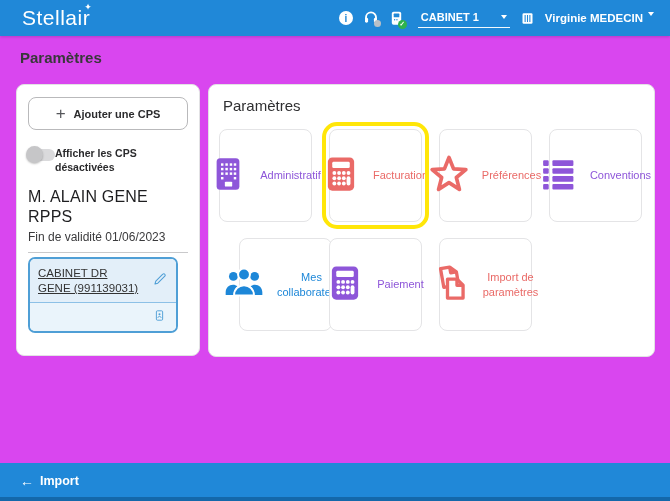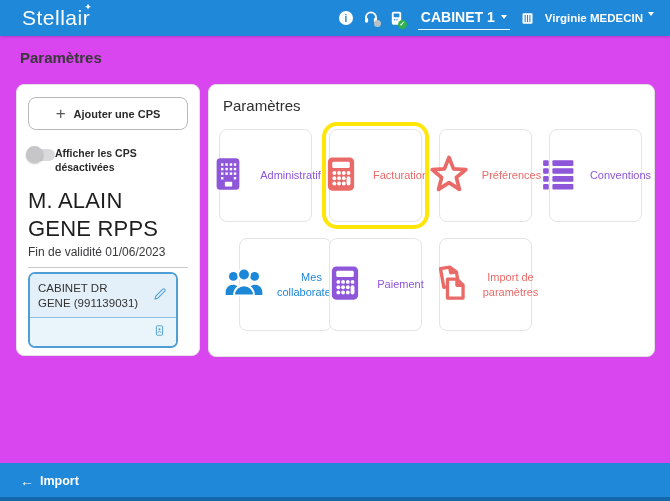--- a/index.html
+++ b/index.html
@@ -16,48 +16,48 @@
   .ticon { position:relative; display:inline-flex; align-items:center; justify-content:center; cursor:pointer; }
   .info-circle { width:14px; height:14px; background:#fff; color:#2088d8; border-radius:50%;
                  font-size:10px; font-weight:700; display:flex; align-items:center; justify-content:center; }
   .status-dot { position:absolute; right:-2px; bottom:-1px; width:7px; height:7px;
                 background:#b9c0c7; border-radius:50%; }
   .ok-badge { position:absolute; right:-3px; bottom:-2px; width:9px; height:9px; background:#2fb34f;
               border-radius:50%; color:#fff; font-size:6.5px; font-weight:700;
               display:flex; align-items:center; justify-content:center; }
   .cabinet-select { display:flex; align-items:center; justify-content:space-between; width:92px;
                     border-bottom:1px solid rgba(255,255,255,.95); padding:2px 3px 4px;
-                    color:#fff; font-size:14px; font-weight:700; cursor:pointer; margin-left:4px; }
+                    color:#fff; font-size:11px; font-weight:700; cursor:pointer; margin-left:4px; }
   .caret { width:0; height:0; border-left:3.5px solid transparent; border-right:3.5px solid transparent;
            border-top:4.5px solid #fff; display:inline-block; }
   .user-menu { display:flex; align-items:flex-start; gap:5px; color:#fff; font-size:11.5px; font-weight:700; cursor:pointer; }
 
   
   .page-title { position:absolute; top:49px; left:20px; font-size:15px; font-weight:700; color:#38383a; }
 
   
   .side-card { position:absolute; left:16px; top:84px; width:184px; height:272px; background:#fff;
                border:1px solid #e2e2e4; border-radius:8px; padding:12px 11px; }
   .add-cps { width:100%; height:33px; background:#fff; border:1px solid #b9b9bb; border-radius:8px;
              font-family:inherit; font-size:11px; font-weight:700; color:#2b2b2d;
              display:flex; align-items:center; justify-content:center; gap:8px; cursor:pointer; }
   .add-cps .plus { font-size:17px; font-weight:400; color:#55565a; line-height:1; }
   .toggle-row { margin-top:17px; display:flex; align-items:flex-start; }
   .switch { width:27px; height:12px; background:#dadadc; border-radius:6px; position:relative;
             flex-shrink:0; margin-top:2px; cursor:pointer; }
   .switch .knob { position:absolute; left:-2px; top:-3px; width:17px; height:17px; background:#c6c6c8;
                   border-radius:50%; box-shadow:0 1px 2px rgba(0,0,0,.25); }
   .toggle-label { font-size:10.5px; font-weight:700; color:#2b2b2d; line-height:1.3; width:95px; }
-  .cps-name { margin-top:13px; font-size:22px; color:#1e1e20; line-height:1.25; letter-spacing:.2px; width:140px; }
+  .cps-name { margin-top:13px; font-size:16px; color:#1e1e20; line-height:1.25; letter-spacing:.2px; width:140px; }
   .cps-validity { margin-top:3px; font-size:12px; color:#3a3a3c; }
   .divider { margin-top:8px; border-top:1px solid #c9c9cb; }
   .cabinet-box { margin-top:4px; width:150px; border:2px solid #4f9fd6; border-radius:7px; overflow:hidden; }
   .cab-row1 { background:#e3eff9; padding:7px 8px 6px; display:flex; justify-content:space-between;
               align-items:center; cursor:pointer; }
-  .cab-name { font-size:11.5px; color:#333; line-height:1.3; width:104px; }
+  .cab-name { font-size:11.5px; color:#333; line-height:1.3; width:104px;text-decoration:underline; }
   .cab-row2 { background:#eaf4fb; border-top:1px solid #8cc0e6; height:29px; display:flex;
               align-items:center; justify-content:flex-end; padding:0 9px; cursor:pointer; }
 
   
   .main-card { position:absolute; left:208px; top:84px; width:447px; height:273px; background:#fff;
                border:1px solid #e2e2e4; border-radius:8px; padding:12px 0 0 10px; }
   .main-title { font-size:15px; font-weight:500; color:#2f2f31; margin-left:4px; }
   .tiles { margin-top:15px; display:grid; grid-template-columns:repeat(4,93px); gap:16px 17px; }
   .tile { width:93px; height:93px; background:#fff; border:1px solid #e4e4e6; border-radius:8px;
           display:flex; flex-direction:row; align-items:center; justify-content:center; gap:8px;

